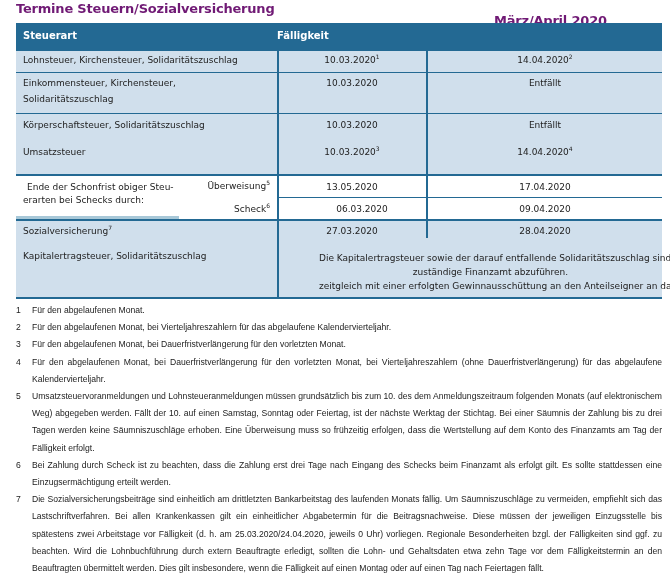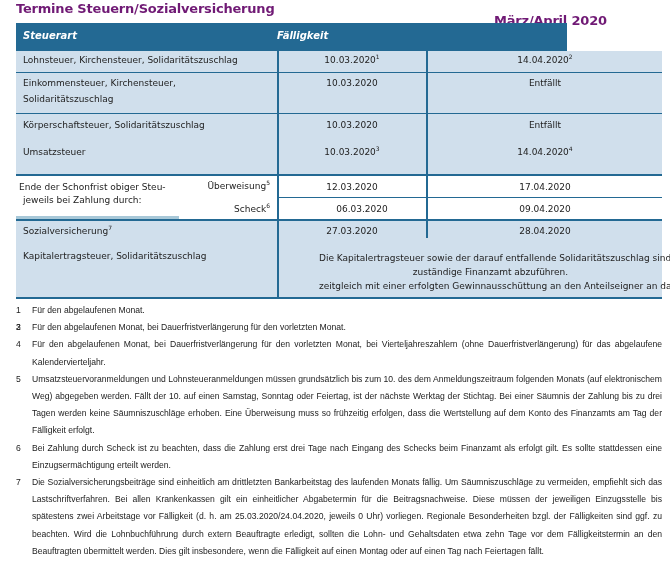--- a/index.html
+++ b/index.html
@@ -5,21 +5,21 @@
     * { box-sizing: border-box; margin: 0; padding: 0; }
     html, body { width: 670px; height: 579px; background: #ffffff; overflow: hidden; }
     body { font-family: "DejaVu Sans", "Liberation Sans", sans-serif; color: #1a1a1a; position: relative; }
 
     .title-row { position: absolute; left: 16px; top: 1px; width: 646px; height: 18px; }
     .title-left, .title-right { position: absolute; top: 0; font-family: "DejaVu Sans", sans-serif; font-weight: bold; font-size: 13px; color: #701a75; letter-spacing: -0.2px; }
     .title-left { left: 0; }
     .title-right { left: 478px; margin-top: 12px; }
 
     .tbl { position: absolute; left: 16px; top: 23px; width: 646px; }
-    .hdr { position: absolute; left: 0; top: 0; width: 551px; height: 28px; background: #236993; font-style: italic; }
+    .hdr { position: absolute; left: 0; top: 0; width: 646px; height: 28px; background: #236993; }
     .hdr span { position: absolute; top: 7px; font-size: 10px; font-weight: bold; color: #ffffff; }
 
     .cell { position: absolute; font-size: 9px; color: #222; white-space: nowrap; }
     .c-center { text-align: center; }
     .bg-blue { position: absolute; background: #d0dfec; }
     .hline { position: absolute; height: 2px; background: #236993; }
     .hline-thin { position: absolute; height: 1px; background: #236993; }
     .vline { position: absolute; width: 2px; background: #236993; }
     sup { font-size: 6px; vertical-align: 4px; line-height: 0; }
 
@@ -66,25 +66,25 @@
   </div>
 
   <div>
     <span class="cell" style="left:7px;top:124px;">Umsatzsteuer</span>
     <span class="cell c-center" style="left:262px;width:148px;top:124px;"><span>10.03.2020</span><sup>3</sup></span>
     <span class="cell c-center" style="left:412px;width:234px;top:124px;"><span>14.04.2020</span><sup>4</sup></span>
   </div>
   <div class="hline" style="left:0;top:151px;width:646px;"></div>
 
   <div>
-    <span class="cell" style="left:3px;top:159px;">Ende der Schonfrist obiger Steu-</span>
-    <span class="cell" style="left:7px;top:172px;">jeweils bei Zahlung durch:</span>
+    <span class="cell" style="left:11px;top:159px;">Ende der Schonfrist obiger Steu-</span>
+    <span class="cell" style="left:7px;top:172px;">erarten bei Schecks durch:</span>
     <span class="cell" style="right:392px;top:158px;"><span>Überweisung</span><sup>5</sup></span>
     <span class="cell" style="right:392px;top:181px;"><span>Scheck</span><sup>6</sup></span>
-    <span class="cell c-center" style="left:262px;width:148px;top:159px;">12.03.2020</span>
+    <span class="cell c-center" style="left:262px;width:148px;top:159px;">13.05.2020</span>
     <span class="cell c-center" style="left:412px;width:234px;top:159px;">17.04.2020</span>
     <div class="hline-thin" style="left:262px;top:174px;width:384px;"></div>
     <span class="cell c-center" style="left:262px;width:168px;top:181px;">06.03.2020</span>
     <span class="cell c-center" style="left:412px;width:234px;top:181px;">09.04.2020</span>
     <div class="bg-blue" style="left:0;top:193px;width:163px;height:3px;background:#a8c8d8;"></div>
   </div>
   <div class="hline" style="left:0;top:196px;width:646px;"></div>
 
   <div class="bg-blue" style="left:0;top:198px;width:646px;height:77px;"></div>
   <div>
@@ -103,19 +103,19 @@
   <div class="hline" style="left:0;top:274px;width:646px;"></div>
 
   <div class="vline" style="left:261px;top:28px;height:123px;"></div>
   <div class="vline" style="left:410px;top:28px;height:123px;"></div>
   <div class="vline" style="left:261px;top:151px;height:123px;"></div>
   <div class="vline" style="left:410px;top:151px;height:64px;"></div>
 </div>
 
 <div class="notes">
   <div class="note"><span class="num">1</span><span>Für den abgelaufenen Monat.</span></div>
-  <div class="note"><span class="num">2</span></div>
+  <div class="note"><span class="num">2</span><span>Für den abgelaufenen Monat, bei Vierteljahreszahlern für das abgelaufene Kalendervierteljahr.</span></div>
   <div class="note"><span class="num">3</span><span>Für den abgelaufenen Monat, bei Dauerfristverlängerung für den vorletzten Monat.</span></div>
   <div class="note"><span class="num">4</span><span>Für den abgelaufenen Monat, bei Dauerfristverlängerung für den vorletzten Monat, bei Vierteljahreszahlern (ohne Dauerfristverlängerung) für das abgelaufene Kalendervierteljahr.</span></div>
   <div class="note"><span class="num">5</span><span>Umsatzsteuervoranmeldungen und Lohnsteueranmeldungen müssen grundsätzlich bis zum 10. des dem Anmeldungszeitraum folgenden Monats (auf elektronischem Weg) abgegeben werden. Fällt der 10. auf einen Samstag, Sonntag oder Feiertag, ist der nächste Werktag der Stichtag. Bei einer Säumnis der Zahlung bis zu drei Tagen werden keine Säumniszuschläge erhoben. Eine Überweisung muss so frühzeitig erfolgen, dass die Wertstellung auf dem Konto des Finanzamts am Tag der Fälligkeit erfolgt.</span></div>
   <div class="note"><span class="num">6</span><span>Bei Zahlung durch Scheck ist zu beachten, dass die Zahlung erst drei Tage nach Eingang des Schecks beim Finanzamt als erfolgt gilt. Es sollte stattdessen eine Einzugsermächtigung erteilt werden.</span></div>
   <div class="note"><span class="num">7</span><span>Die Sozialversicherungsbeiträge sind einheitlich am drittletzten Bankarbeitstag des laufenden Monats fällig. Um Säumniszuschläge zu vermeiden, empfiehlt sich das Lastschriftverfahren. Bei allen Krankenkassen gilt ein einheitlicher Abgabetermin für die Beitragsnachweise. Diese müssen der jeweiligen Einzugsstelle bis spätestens zwei Arbeitstage vor Fälligkeit (d. h. am 25.03.2020/24.04.2020, jeweils 0 Uhr) vorliegen. Regionale Besonderheiten bzgl. der Fälligkeiten sind ggf. zu beachten. Wird die Lohnbuchführung durch extern Beauftragte erledigt, sollten die Lohn- und Gehaltsdaten etwa zehn Tage vor dem Fälligkeitstermin an den Beauftragten übermittelt werden. Dies gilt insbesondere, wenn die Fälligkeit auf einen Montag oder auf einen Tag nach Feiertagen fällt.</span></div>
 </div>
 
 </body></html>

